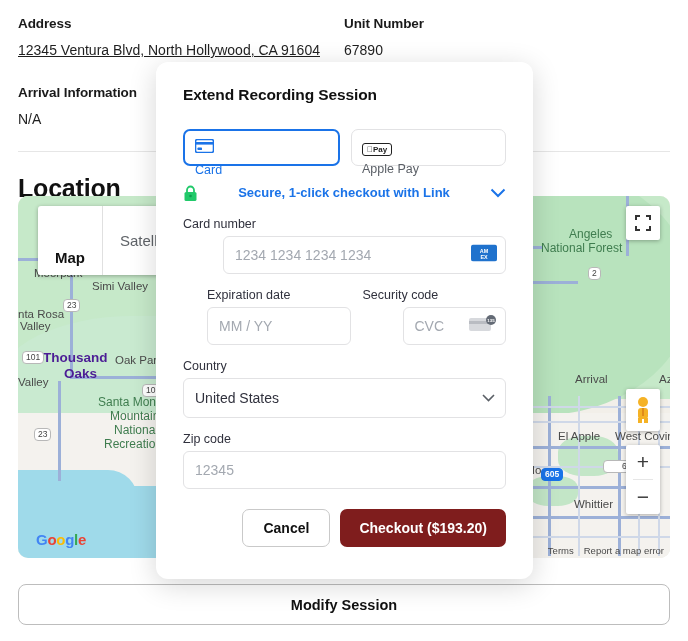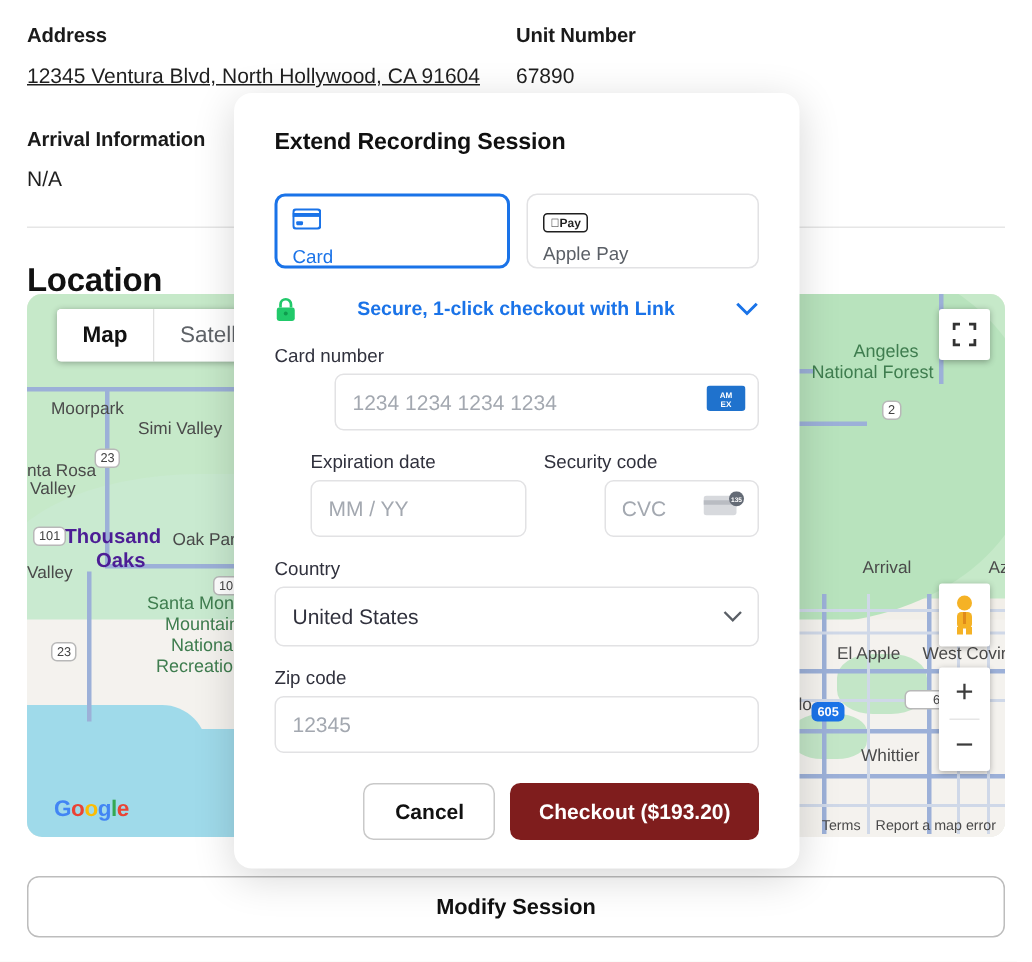--- a/index.html
+++ b/index.html
@@ -13,21 +13,21 @@
 
   
   .details { position:absolute; left:0; top:12px; width:688px; padding: 0 18px; }
   .det-row { display:flex; padding-top: 4px; }
   .det-col { width: 336px; }
   .det-label { font-size: 13.5px; font-weight: 700; color:#1a1a1a; letter-spacing:-0.1px; }
   .det-value { font-size: 14px; color:#1f1f1f; margin-top: 11px; }
   .det-value.link { text-decoration: underline; }
   .det-block2 { margin-top: 23px; }
   .divider { height:1px; background:#e6e6e6; margin: 24px 0 0 0; }
-  .loc-title { font-size: 22px; font-weight: 700; color:#111; margin-top: 22px; letter-spacing:-0.2px;}
+  .loc-title { font-size: 25px; font-weight: 700; color:#111; margin-top: 22px; letter-spacing:-0.2px;}
 
   
   .map-wrap {
     position:absolute; left:18px; top:196px; width:652px; height:362px;
     border-radius: 10px; overflow:hidden; background:#e8f0e4;
   }
   .map-canvas { position:absolute; inset:0; }
   .land { position:absolute; inset:0; background:#f2efe9; }
   .green-top { position:absolute; left:0; top:0; width:100%; height:56%;
     background:#c6e9c9; }
@@ -41,21 +41,21 @@
   .ml.city { color:#4a4a4a; font-size:11.5px; }
   .ml.big { font-size:13.5px; font-weight:700; color:#4c1d95; }
   .ml.park { color:#3f7d4f; font-size:12px; text-align:center; }
   .shield { position:absolute; background:#fff; border:1px solid #b8b8b8;
     border-radius:4px; font-size:8.5px; color:#444; padding:1px 3px; line-height:1; }
   .shield.blue { background:#1a73e8; color:#fff; border-color:#1a73e8; font-weight:700; }
 
   .map-toggle { position:absolute; left:20px; top:10px; display:flex;
     background:#fff; border-radius:3px; box-shadow:0 1px 4px rgba(0,0,0,.3); overflow:hidden; }
   .mt-btn { padding:9px 17px; font-size:15px; color:#5f6368; border:0; background:#fff; cursor:pointer; }
-  .mt-btn.active { color:#111; font-weight:700; }
+  .mt-btn.active { color:#111; font-weight:700;margin-top:34px; }
   .mt-sep { width:1px; background:#e0e0e0; }
 
   .fs-btn { position:absolute; right:10px; top:10px; width:34px; height:34px;
     background:#fff; border-radius:2px; box-shadow:0 1px 4px rgba(0,0,0,.3);
     display:flex; align-items:center; justify-content:center; cursor:pointer; }
   .pegman { position:absolute; right:10px; top:193px; width:34px; height:42px;
     background:#fff; border-radius:2px; box-shadow:0 1px 4px rgba(0,0,0,.3);
     display:flex; align-items:center; justify-content:center; cursor:pointer; }
   .zoomctl { position:absolute; right:10px; bottom:44px; width:34px;
     background:#fff; border-radius:2px; box-shadow:0 1px 4px rgba(0,0,0,.3); }
@@ -76,21 +76,21 @@
     font-family:"Liberation Sans", sans-serif; }
 
   
   .scrim { position:absolute; inset:0; background:rgba(255,255,255,0.0); }
   .modal { position:absolute; left:156px; top:62px; width:377px; height:517px;
     background:#fff; border-radius:12px; box-shadow:0 6px 28px rgba(0,0,0,.16);
     padding: 0 27px; }
   .modal-title { font-size:15.5px; font-weight:700; color:#111; padding-top:24px; letter-spacing:-0.1px;}
 
   .pm-row { display:flex; gap:11px; margin-top:25px; }
-  .pm { flex:1; height:50px; border:1px solid #e2e2e4; border-radius:7px;
+  .pm { flex:1; height:37px; border:1px solid #e2e2e4; border-radius:7px;
     background:#fff; padding:8px 10px 0 10px; cursor:pointer; }
   .pm.sel { border:2px solid #1a73e8; }
   .pm-label { font-size:12.5px; color:#5a5f66; margin-top:6px; }
   .pm.sel .pm-label { color:#1a73e8; }
   .apay { display:inline-flex; align-items:center; gap:1px; border:1px solid #1f1f1f;
     border-radius:3px; padding:1px 4px; font-size:8px; font-weight:700; color:#1f1f1f; }
 
   .link-row { display:flex; align-items:center; gap:8px; margin-top:18px; cursor:pointer; }
   .link-text { flex:1; text-align:center; font-size:13px; font-weight:700;
     color:#1a73e8; line-height:1.45; }

